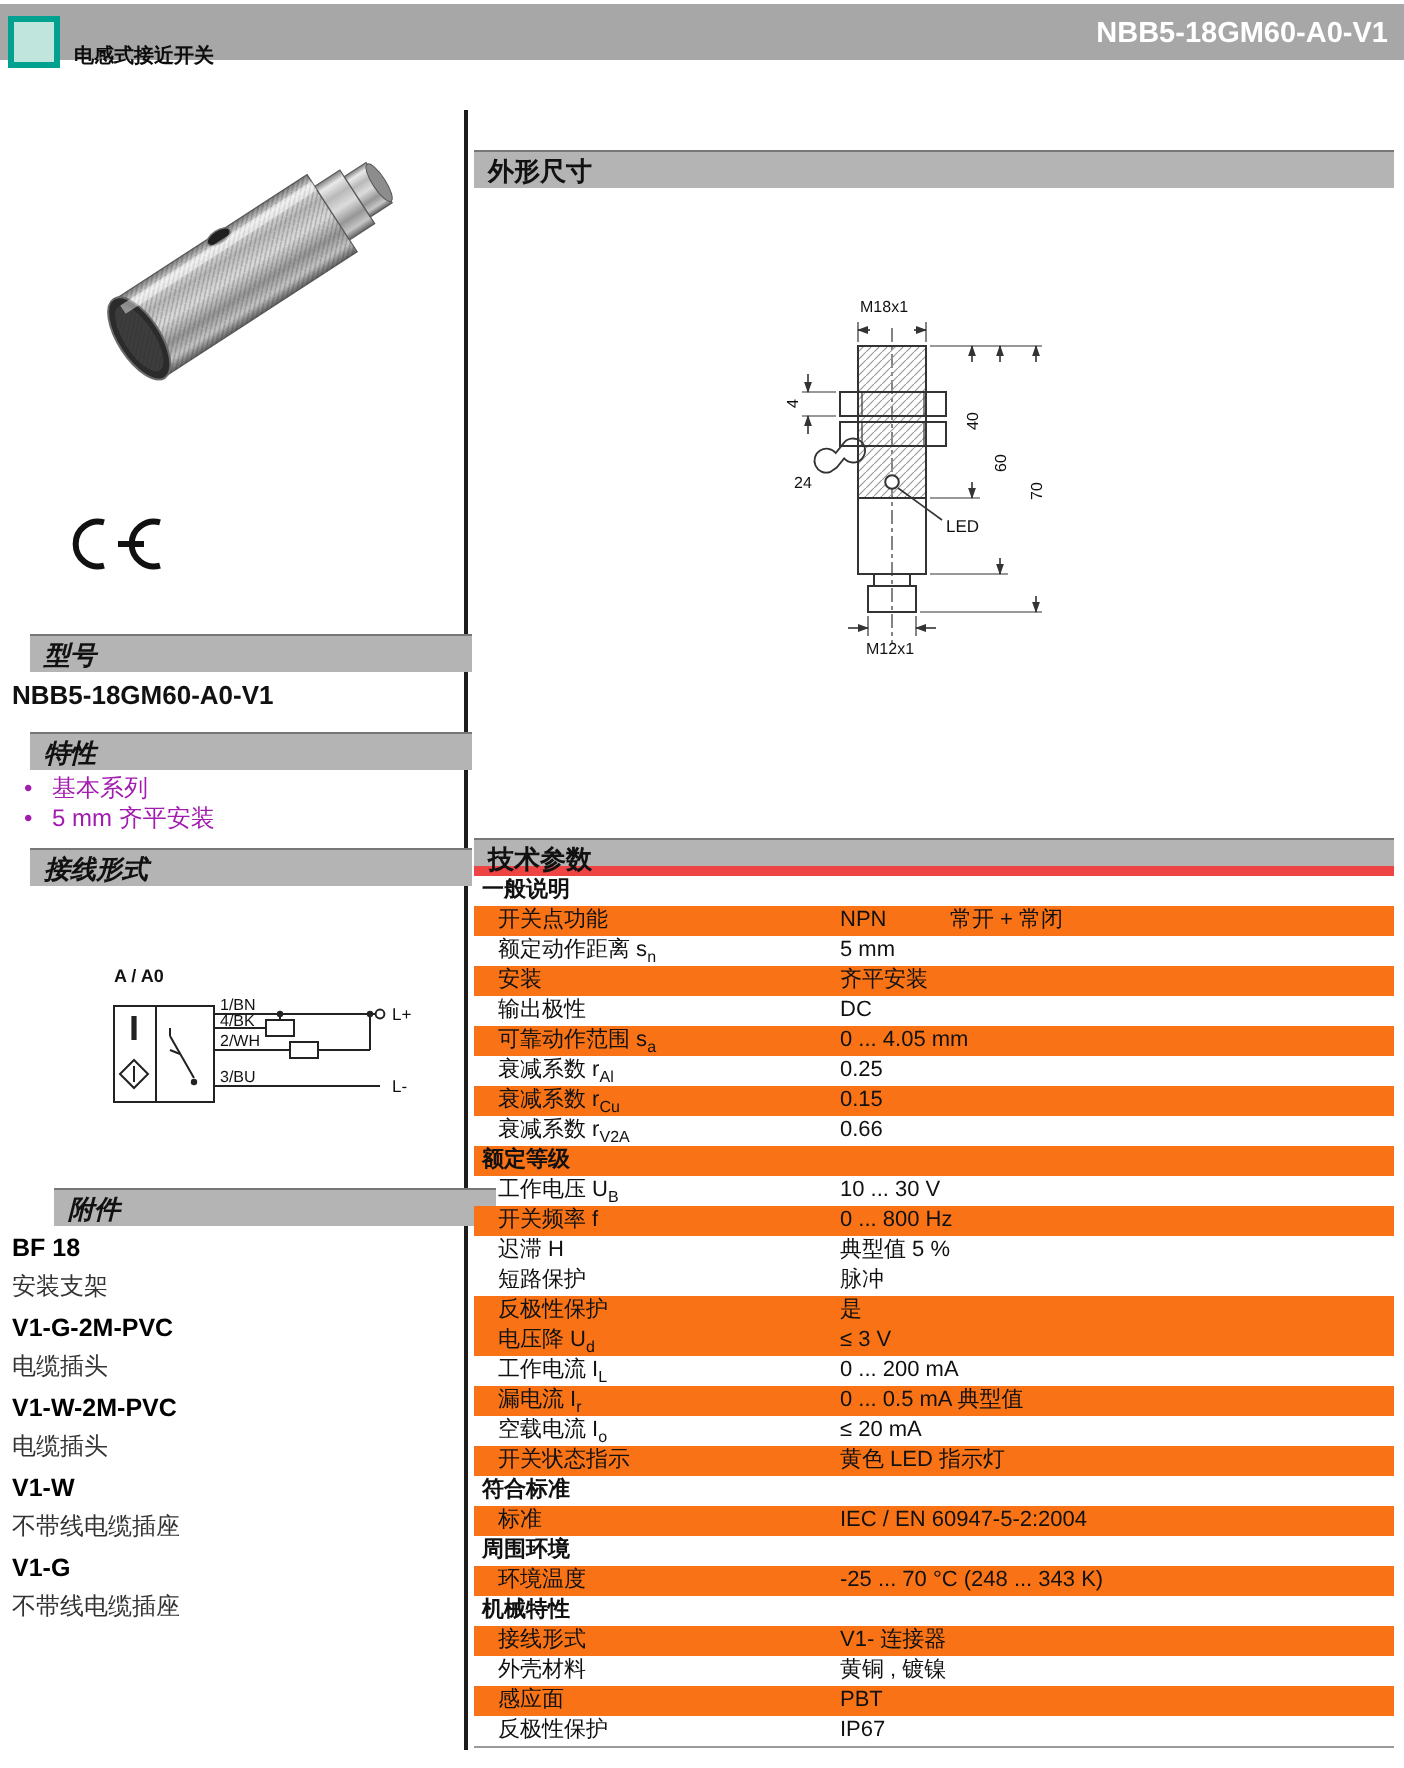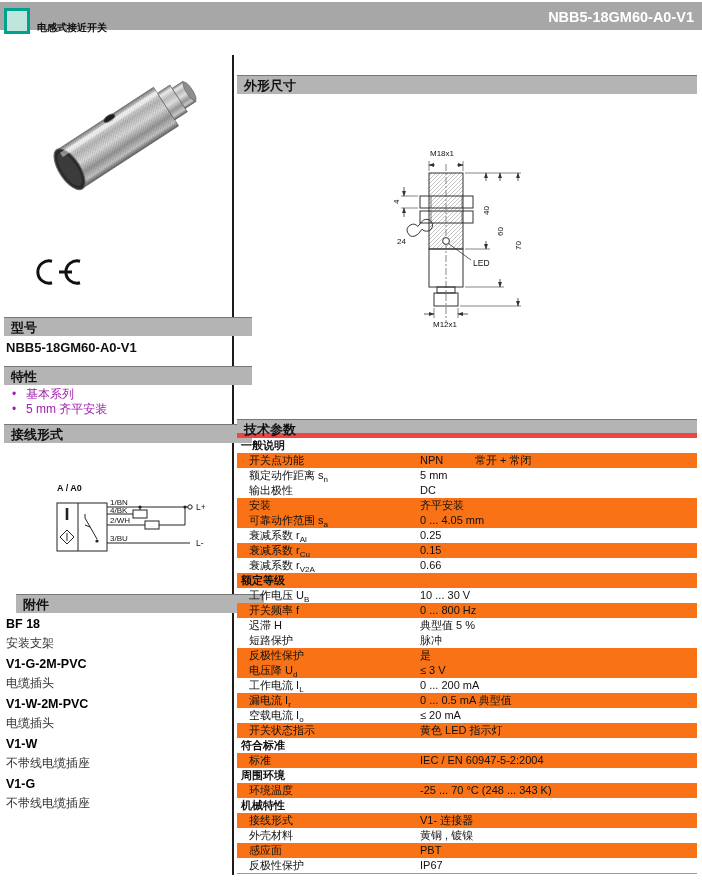--- a/index.html
+++ b/index.html
@@ -9,21 +9,21 @@
 
   
   .top-bar{left:0;top:2px;width:702px;height:28px;background:#a7a7a7;}
   .brand-square{left:4px;top:6px;width:20px;height:20px;background:#c0e5dd;border:3px solid #00a18f;}
   .top-title{left:37px;top:19px;font-size:10px;font-weight:bold;color:#0d0d0d;}
   .top-model{right:8px;top:7px;font-size:14.5px;font-weight:bold;color:#ffffff;}
 
   
   .bar{background:#b4b4b4;font-weight:bold;font-size:13px;line-height:19px;
        padding-left:7px;box-sizing:border-box;border-top:1px solid #777;}
-  .bar-left{left:4px;width:248px;height:19px;}
+  .bar-left{left:15px;width:221px;height:19px;font-style:italic;}
   .bar-right{left:237px;width:460px;height:19px;}
 
   
   .divider{left:232px;top:55px;width:2px;height:820px;background:#1c1c1c;}
 
   .model-text{left:6px;top:340px;font-size:13px;font-weight:bold;}
   .feature-row{position:relative;height:15px;font-size:12px;line-height:15px;color:#a21caf;padding-left:8px;}
   .feature-row .dot{display:inline-block;width:14px;}
   .acc-name{height:22px;font-size:12.5px;font-weight:bold;line-height:20px;color:#000;}
   .acc-desc{height:18px;font-size:12px;line-height:14px;color:#333;}
@@ -226,29 +226,29 @@
     <div class="trow tsec">一般说明</div>
     <div class="trow shade">
       <div class="tlabel">开关点功能</div>
       <div class="tvalue">NPN</div>
       <div class="tvalue2">常开 + 常闭</div>
     </div>
     <div class="trow">
       <div class="tlabel">额定动作距离  s<sub>n</sub></div>
       <div class="tvalue">5 mm</div>
     </div>
+    <div class="trow shade">
+      <div class="tlabel">安装</div>
+      <div class="tvalue">齐平安装</div>
+    </div>
     <div class="trow">
       <div class="tlabel">输出极性</div>
       <div class="tvalue">DC</div>
     </div>
     <div class="trow shade">
-      <div class="tlabel">安装</div>
-      <div class="tvalue">齐平安装</div>
-    </div>
-    <div class="trow shade">
       <div class="tlabel">可靠动作范围 s<sub>a</sub></div>
       <div class="tvalue">0 ... 4.05 mm</div>
     </div>
     <div class="trow">
       <div class="tlabel">衰减系数 r<sub>Al</sub></div>
       <div class="tvalue">0.25</div>
     </div>
     <div class="trow shade">
       <div class="tlabel">衰减系数 r<sub>Cu</sub></div>
       <div class="tvalue">0.15</div>

